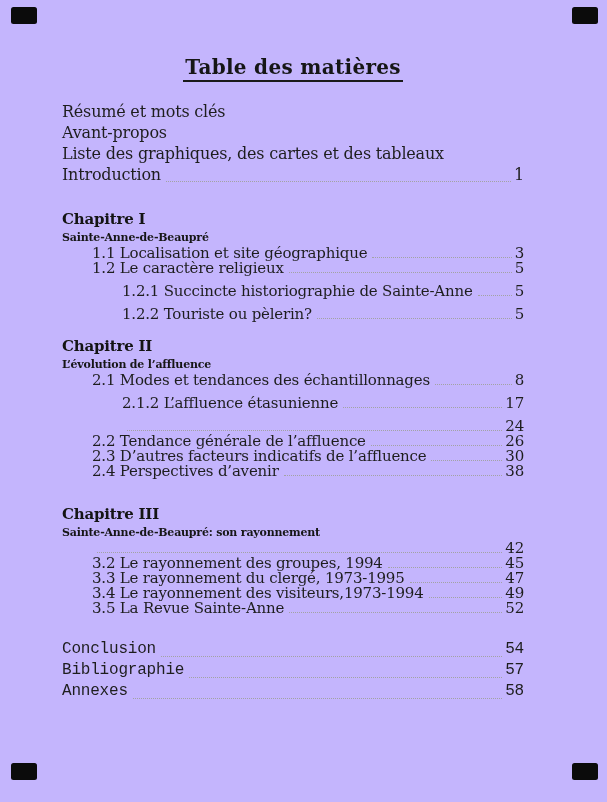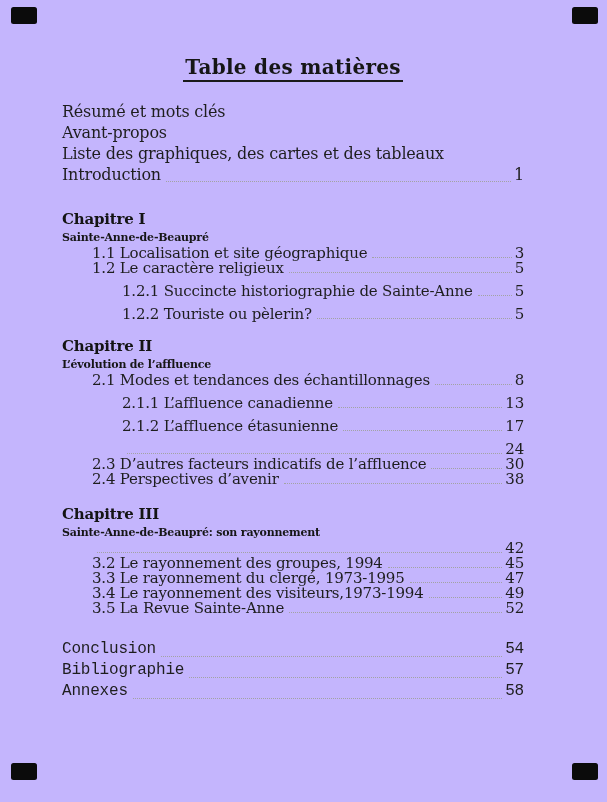--- a/index.html
+++ b/index.html
@@ -154,32 +154,32 @@
 
   <div class="col chapter-block ch2">
     <div class="ch-heading">Chapitre II</div>
     <div class="ch-subtitle">L’évolution de l’affluence</div>
     <div class="entry-row lvl1">
       <span>2.1 Modes et tendances des échantillonnages</span>
       <span class="leader"></span>
       <span class="pg">8</span>
     </div>
     <div class="entry-row lvl2">
-      <span>2.1.1 L’affluence canadienne</span>
-      <span class="leader"></span>
-      <span class="pg">13</span>
-    </div>
-    <div class="entry-row lvl2">
       <span>2.1.2 L’affluence étasunienne</span>
       <span class="leader"></span>
       <span class="pg">17</span>
     </div>
     <div class="entry-row lvl2">
       <span class="leader"></span>
       <span class="pg">24</span>
+    </div>
+    <div class="entry-row lvl1">
+      <span>2.2 Tendance générale de l’affluence</span>
+      <span class="leader"></span>
+      <span class="pg">26</span>
     </div>
     <div class="entry-row lvl1">
       <span>2.3 D’autres facteurs indicatifs de l’affluence</span>
       <span class="leader"></span>
       <span class="pg">30</span>
     </div>
     <div class="entry-row lvl1">
       <span>2.4 Perspectives d’avenir</span>
       <span class="leader"></span>
       <span class="pg">38</span>

